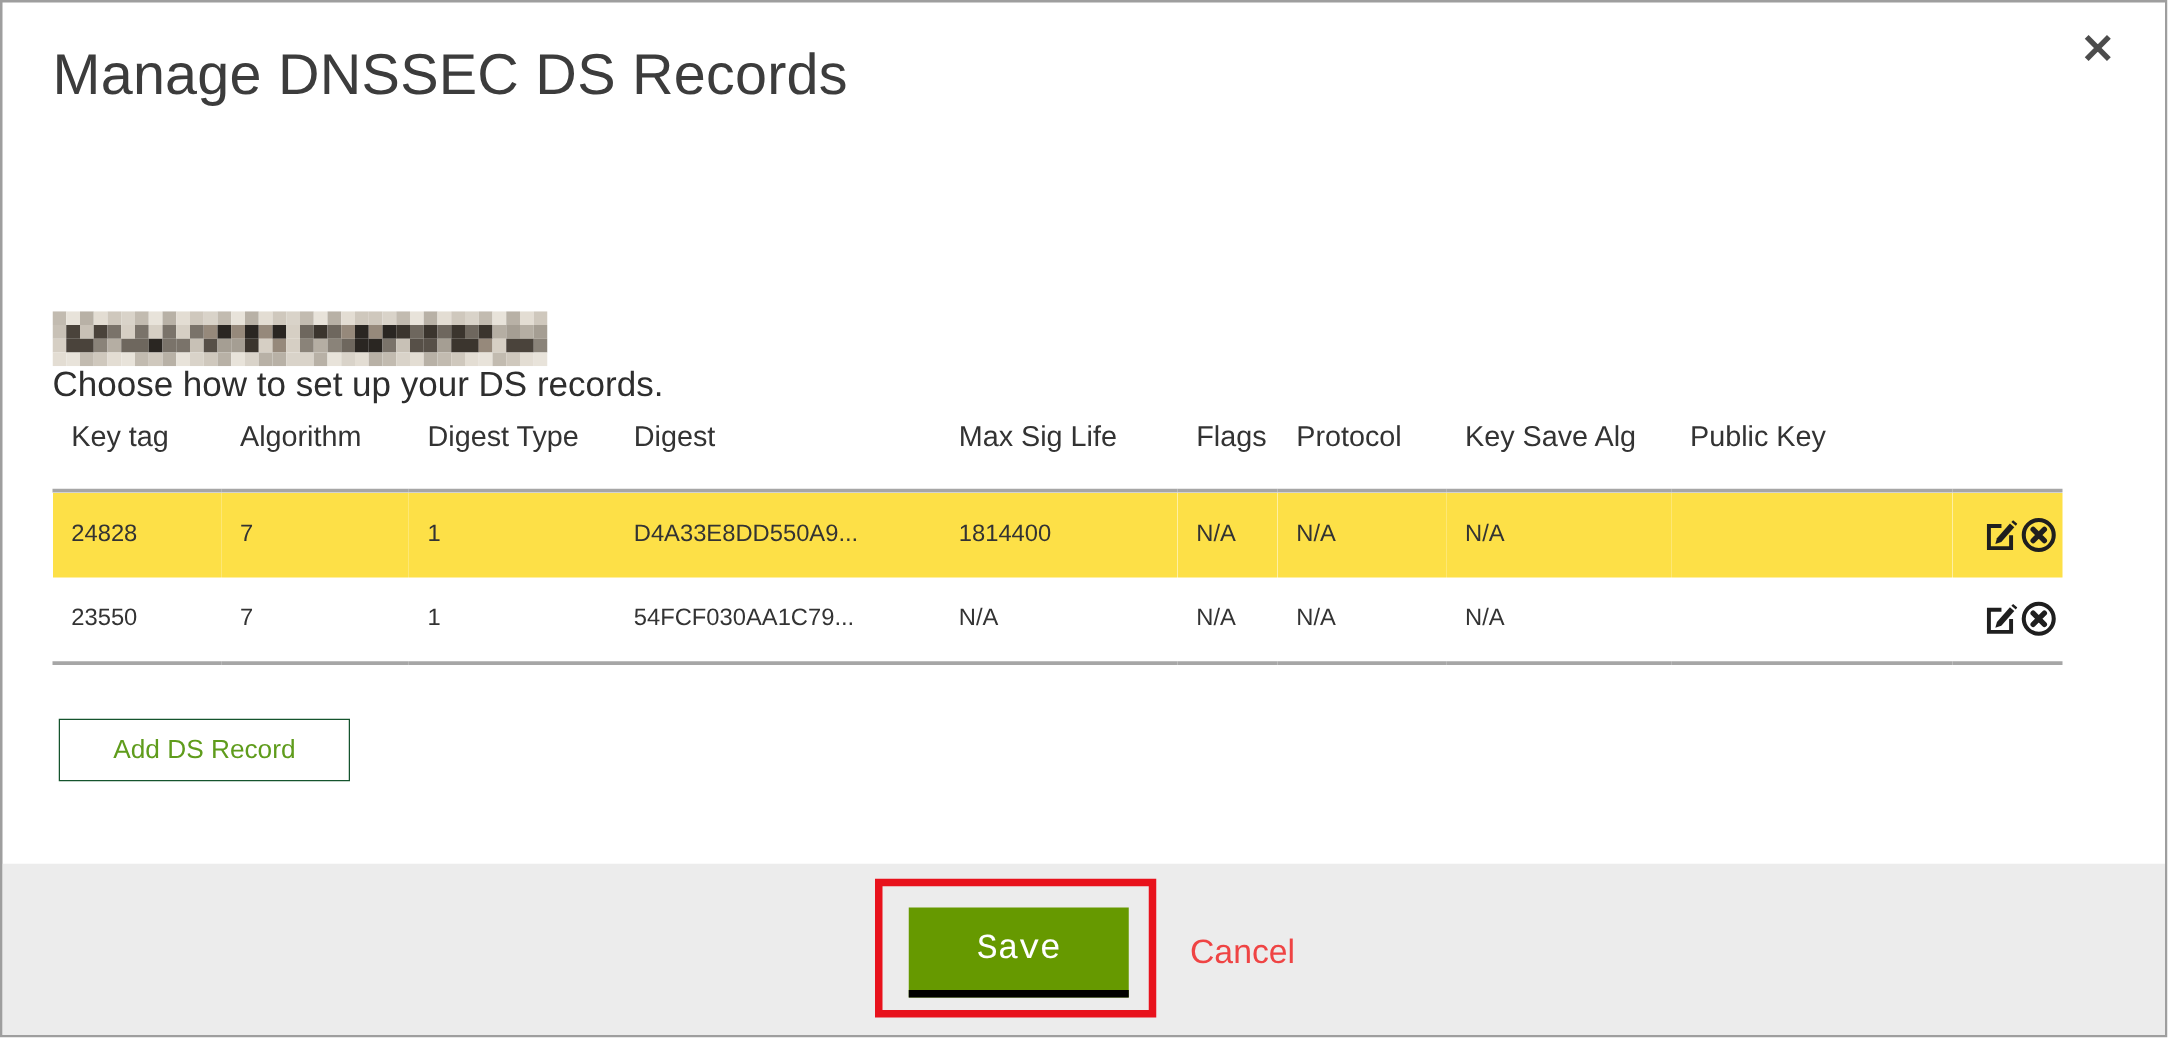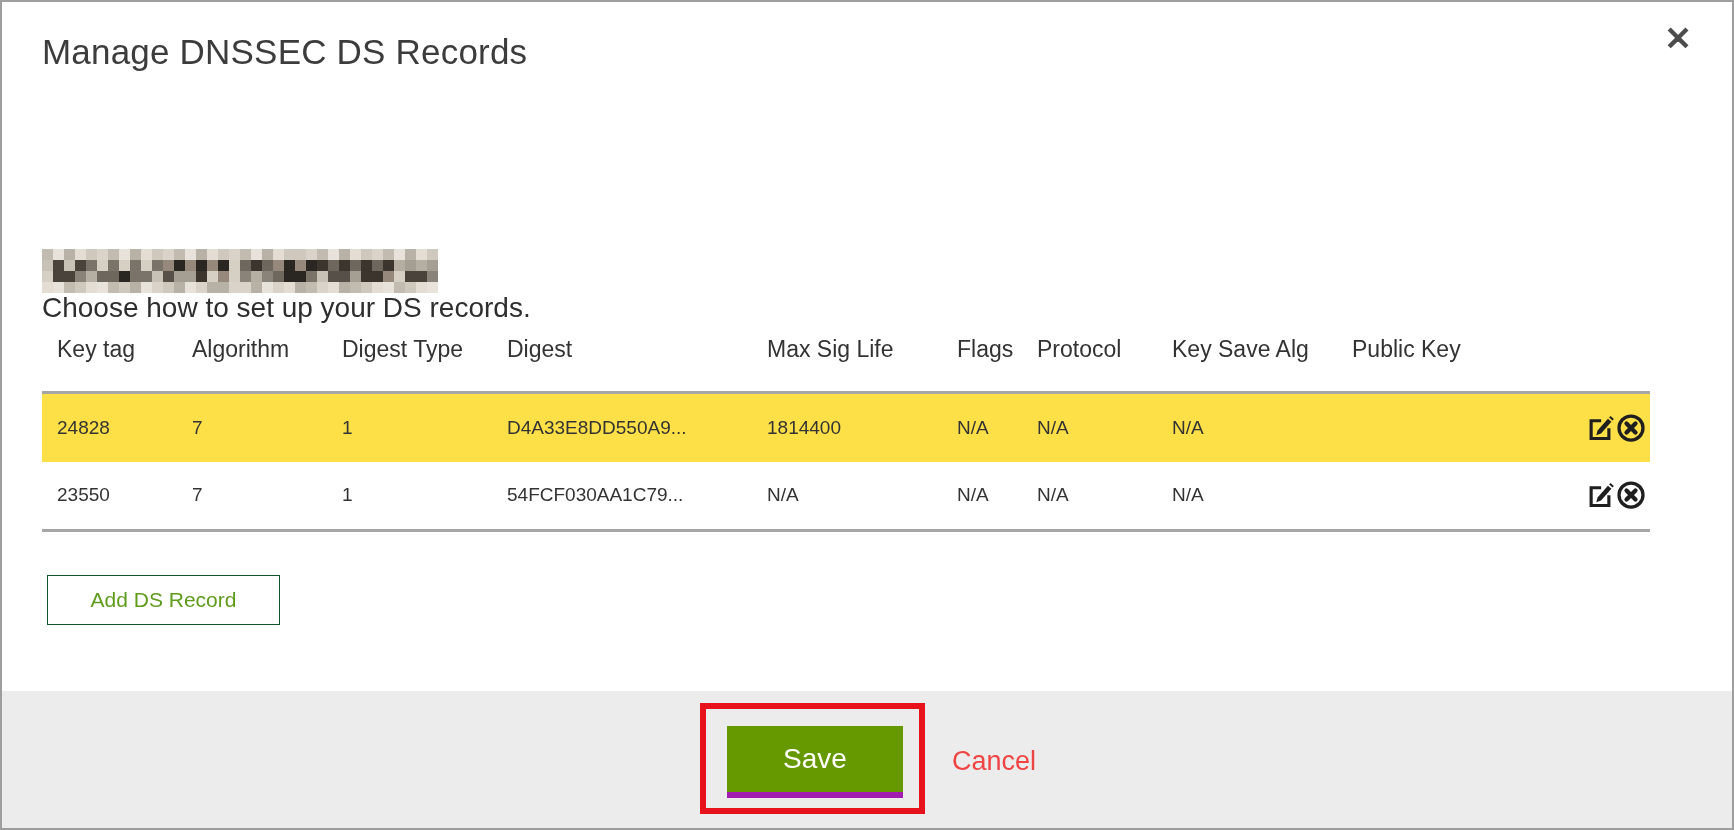--- a/index.html
+++ b/index.html
@@ -11,21 +11,21 @@
     width: 1734px;
     height: 830px;
     background: #fff;
     border: 2px solid #9e9e9e;
     overflow: hidden;
   }
 
   .dialog-title {
     position: absolute;
     left: 40px; top: 30px;
-    font-size: 35px;
+    font-size: 46px;
     font-weight: 300;
     color: #3c3c3c;
     letter-spacing: 0.2px;
   }
 
   .close-btn {
     position: absolute;
     top: 20px; right: 40px;
     font-size: 33px;
     font-weight: bold;
@@ -119,24 +119,24 @@
     border: 6px solid #e8121c;
     pointer-events: none;
   }
 
   .save-btn {
     position: absolute;
     left: 725px; top: 724px;
     width: 176px; height: 72px;
     background: #669900;
     border: none;
-    border-bottom: 6px solid #a21caf;
+    border-bottom: 6px solid #000000;
     color: #ffffff;
     font-size: 28px;
-    font-family: Liberation Sans, sans-serif;
+    font-family: Liberation Mono, monospace;
     cursor: pointer;
   }
 
   .cancel-link {
     position: absolute;
     left: 950px; top: 744px;
     font-size: 27px;
     color: #ef4444;
     text-decoration: none;
     cursor: pointer;

